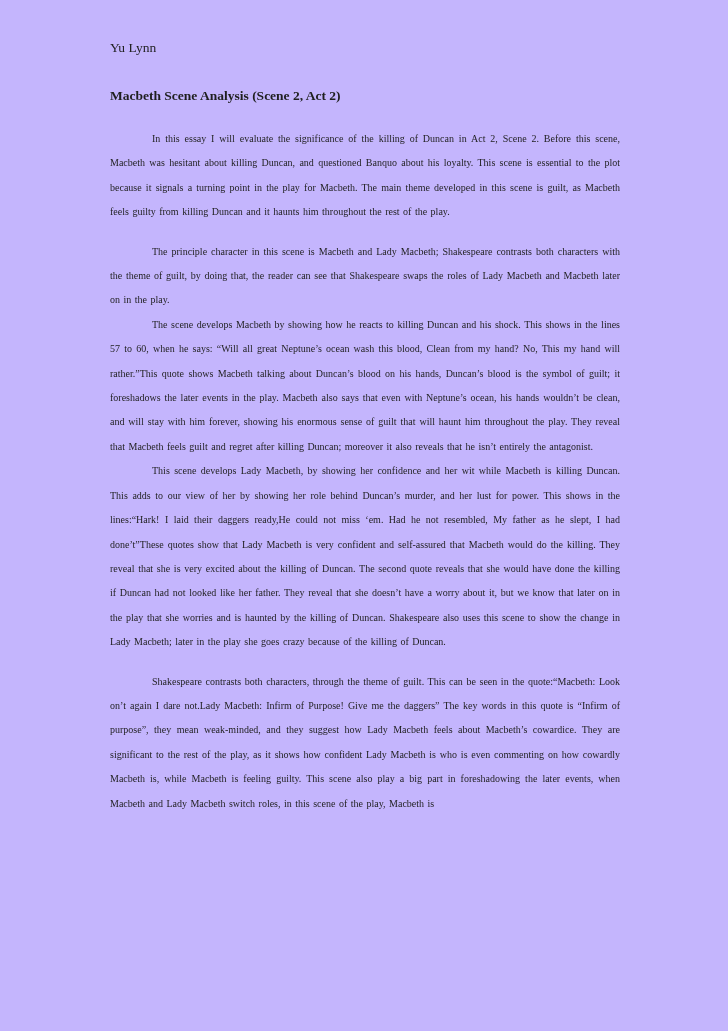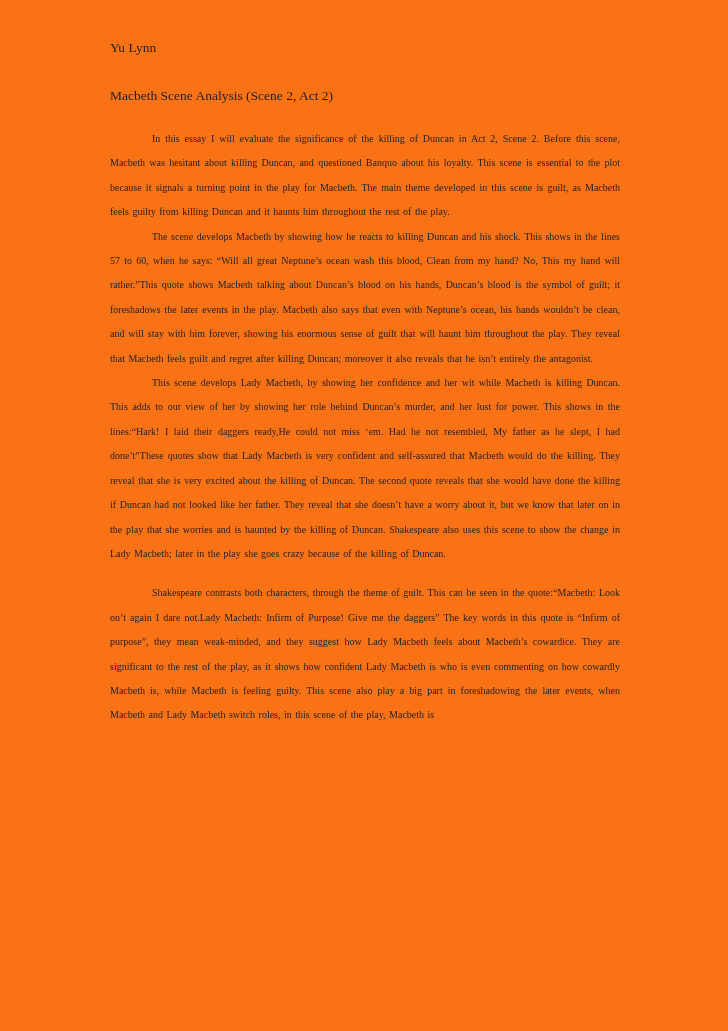--- a/index.html
+++ b/index.html
@@ -11,31 +11,31 @@
     width: 728px;
     height: 1031px;
     overflow: hidden;
     font-family: "Liberation Serif", serif;
     color: #1f1f1f;
   }
   .page {
     box-sizing: border-box;
     width: 728px;
     height: 1031px;
-    background: #f97316;
+    background: #c4b5fd;
     padding: 36px 108px 30px 110px;
   }
   .author {
     font-size: 13.5px;
     line-height: 24px;
     margin: 0 0 24px 0;
   }
   .doc-title {
     font-size: 13.5px;
-    font-weight: normal;
+    font-weight: bold;
     line-height: 24px;
     margin: 0 0 19px 0;
   }
   .para {
     font-size: 10px;
     line-height: 24.4px;
     text-align: justify;
     text-indent: 42px;
     margin: 0;
     word-spacing: 1px;
@@ -47,19 +47,20 @@
 </head>
 <body>
 
 <div class="page">
   <p class="author">Yu Lynn</p>
 
   <p class="doc-title">Macbeth Scene Analysis (Scene 2, Act 2)</p>
 
   <p class="para">In this essay I will evaluate the significance of the killing of Duncan in Act 2, Scene 2. Before this scene, Macbeth was hesitant about killing Duncan, and questioned Banquo about his loyalty. This scene is essential to the plot because it signals a turning point in the play for Macbeth. The main theme developed in this scene is guilt, as Macbeth feels guilty from killing Duncan and it haunts him throughout the rest of the play.</p>
 
+  <p class="para spaced">The principle character in this scene is Macbeth and Lady Macbeth; Shakespeare contrasts both characters with the theme of guilt, by doing that, the reader can see that Shakespeare swaps the roles of Lady Macbeth and Macbeth later on in the play.</p>
 
   <p class="para">The scene develops Macbeth by showing how he reacts to killing Duncan and his shock. This shows in the lines 57 to 60, when he says: “Will all great Neptune’s ocean wash this blood, Clean from my hand? No, This my hand will rather.”This quote shows Macbeth talking about Duncan’s blood on his hands, Duncan’s blood is the symbol of guilt; it foreshadows the later events in the play. Macbeth also says that even with Neptune’s ocean, his hands wouldn’t be clean, and will stay with him forever, showing his enormous sense of guilt that will haunt him throughout the play. They reveal that Macbeth feels guilt and regret after killing Duncan; moreover it also reveals that he isn’t entirely the antagonist.</p>
 
   <p class="para">This scene develops Lady Macbeth, by showing her confidence and her wit while Macbeth is killing Duncan. This adds to our view of her by showing her role behind Duncan’s murder, and her lust for power. This shows in the lines:“Hark! I laid their daggers ready,He could not miss ‘em. Had he not resembled, My father as he slept, I had done’t”These quotes show that Lady Macbeth is very confident and self-assured that Macbeth would do the killing. They reveal that she is very excited about the killing of Duncan. The second quote reveals that she would have done the killing if Duncan had not looked like her father. They reveal that she doesn’t have a worry about it, but we know that later on in the play that she worries and is haunted by the killing of Duncan. Shakespeare also uses this scene to show the change in Lady Macbeth; later in the play she goes crazy because of the killing of Duncan.</p>
 
   <p class="para spaced">Shakespeare contrasts both characters, through the theme of guilt. This can be seen in the quote:“Macbeth: Look on’t again I dare not.Lady Macbeth: Infirm of Purpose! Give me the daggers” The key words in this quote is “Infirm of purpose”, they mean weak-minded, and they suggest how Lady Macbeth feels about Macbeth’s cowardice. They are significant to the rest of the play, as it shows how confident Lady Macbeth is who is even commenting on how cowardly Macbeth is, while Macbeth is feeling guilty. This scene also play a big part in foreshadowing the later events, when Macbeth and Lady Macbeth switch roles, in this scene of the play, Macbeth is</p>
 </div>
 
 </body></html>

